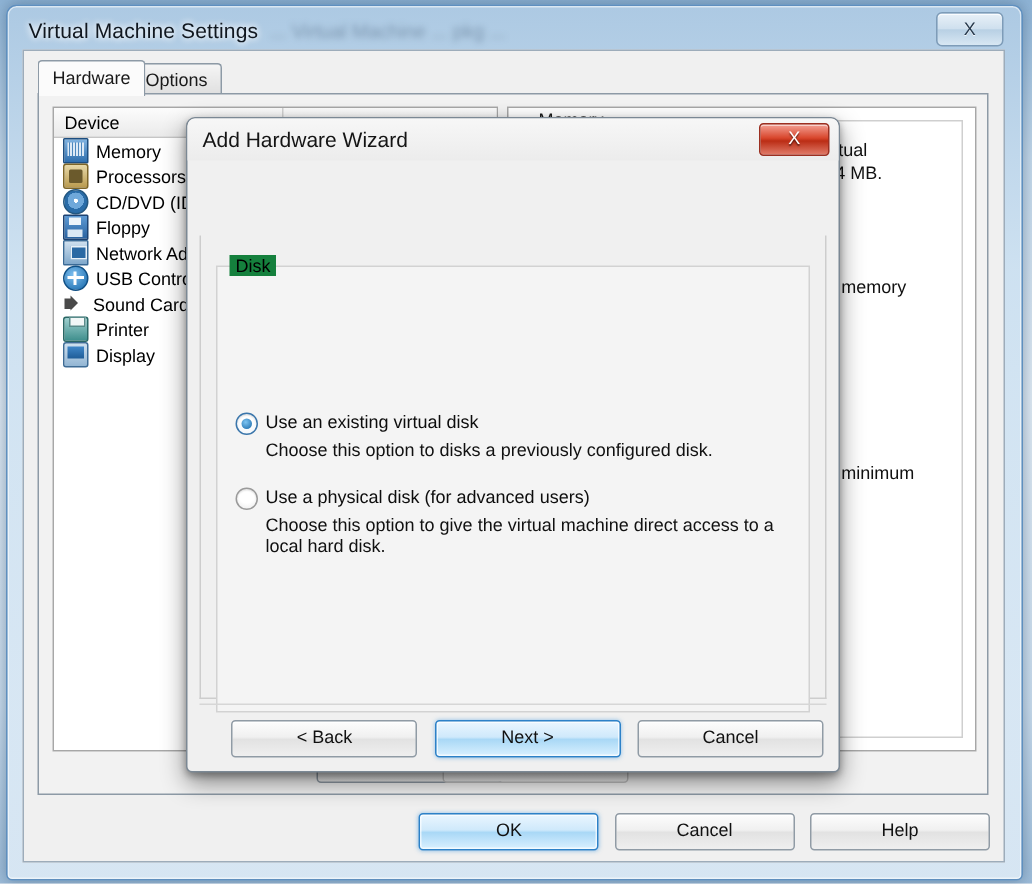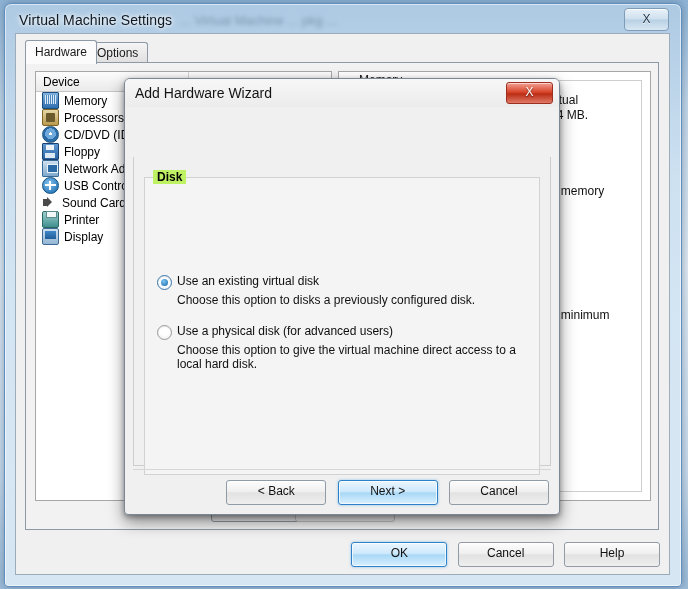--- a/index.html
+++ b/index.html
@@ -123,21 +123,21 @@
   #spin-arrows{position:absolute;left:74px;top:0;width:15px;height:18px;border:1px solid #b0b0b0;background:linear-gradient(180deg,#f6f6f6,#e3e3e3);}
   #spin-arrows i{display:block;position:absolute;left:4px;width:0;height:0;}
   #spin-up{top:3px;border-left:3px solid transparent;border-right:3px solid transparent;border-bottom:4px solid #3a557a;}
   #spin-dn{bottom:3px;border-left:3px solid transparent;border-right:3px solid transparent;border-top:4px solid #3a557a;}
   #mb-label{position:absolute;left:96px;top:1px;font-size:12px;}
   #slider-area{position:absolute;left:10px;top:95px;width:290px;}
   .note{margin-top:8px;}
   
   #addremove{position:absolute;left:9px;bottom:8px;width:400px;height:24px;}
   .btn{
-    height:23px;min-width:74px;padding:0 10px;
+    height:23px;min-width:74px;padding:0 22px;
     border:1px solid #909ba5;border-radius:3px;
     background:linear-gradient(180deg,#fdfdfd 0%,#f0f0f0 45%,#e2e2e2 52%,#efefef 100%);
     font-family:"Liberation Sans", sans-serif;font-size:12px;color:#111;
     line-height:21px;text-align:center;cursor:pointer;display:inline-block;
     box-shadow:inset 0 1px 0 rgba(255,255,255,.85);
   }
   .btn.disabled{color:#9a9a9a;border-color:#c2c2c2;
     background:linear-gradient(180deg,#f7f7f7,#eeeeee);box-shadow:none;cursor:default;}
   .btn.default{
     border:1px solid #2c81c8;
@@ -171,21 +171,21 @@
   #wiz-head{
     position:absolute;left:8px;top:30px;right:8px;height:48px;
     background:#fff;border:1px solid #b8b8b8;
   }
   #wiz-head-title{position:absolute;left:22px;top:8px;font-size:13px;font-weight:bold;color:#0a0a0a;}
   #wiz-head-sub{position:absolute;left:42px;top:26px;font-size:12px;color:#111;}
   #wiz-body{position:absolute;left:8px;top:78px;right:8px;bottom:48px;
     background:#f0f0f0;border:1px solid #cdcdcd;border-top:none;}
   #disk-group{position:absolute;left:10px;top:20px;right:10px;height:296px;
     border:1px solid #d2d2d2;background:#f4f4f4;}
-  #disk-legend{position:absolute;left:8px;top:-8px;background:#bef264;padding:0 4px;font-size:12px;font-weight:bold;}
+  #disk-legend{position:absolute;left:8px;top:-8px;background:#15803d;padding:0 4px;font-size:12px;}
   .opt{position:absolute;left:12px;right:12px;}
   .radio-line{position:relative;padding-left:20px;min-height:16px;cursor:pointer;}
   .radio{
     position:absolute;left:0;top:1px;width:13px;height:13px;border-radius:50%;
     border:1px solid #9a9a9a;
     background:radial-gradient(circle at 50% 35%,#ffffff 0 45%,#e9e9e9 100%);
     box-shadow:inset 0 1px 1px rgba(0,0,0,.10);
   }
   .radio.checked{border-color:#3b76ab;
     background:radial-gradient(circle at 50% 35%,#ffffff 0 28%,#eef4fa 100%);}

